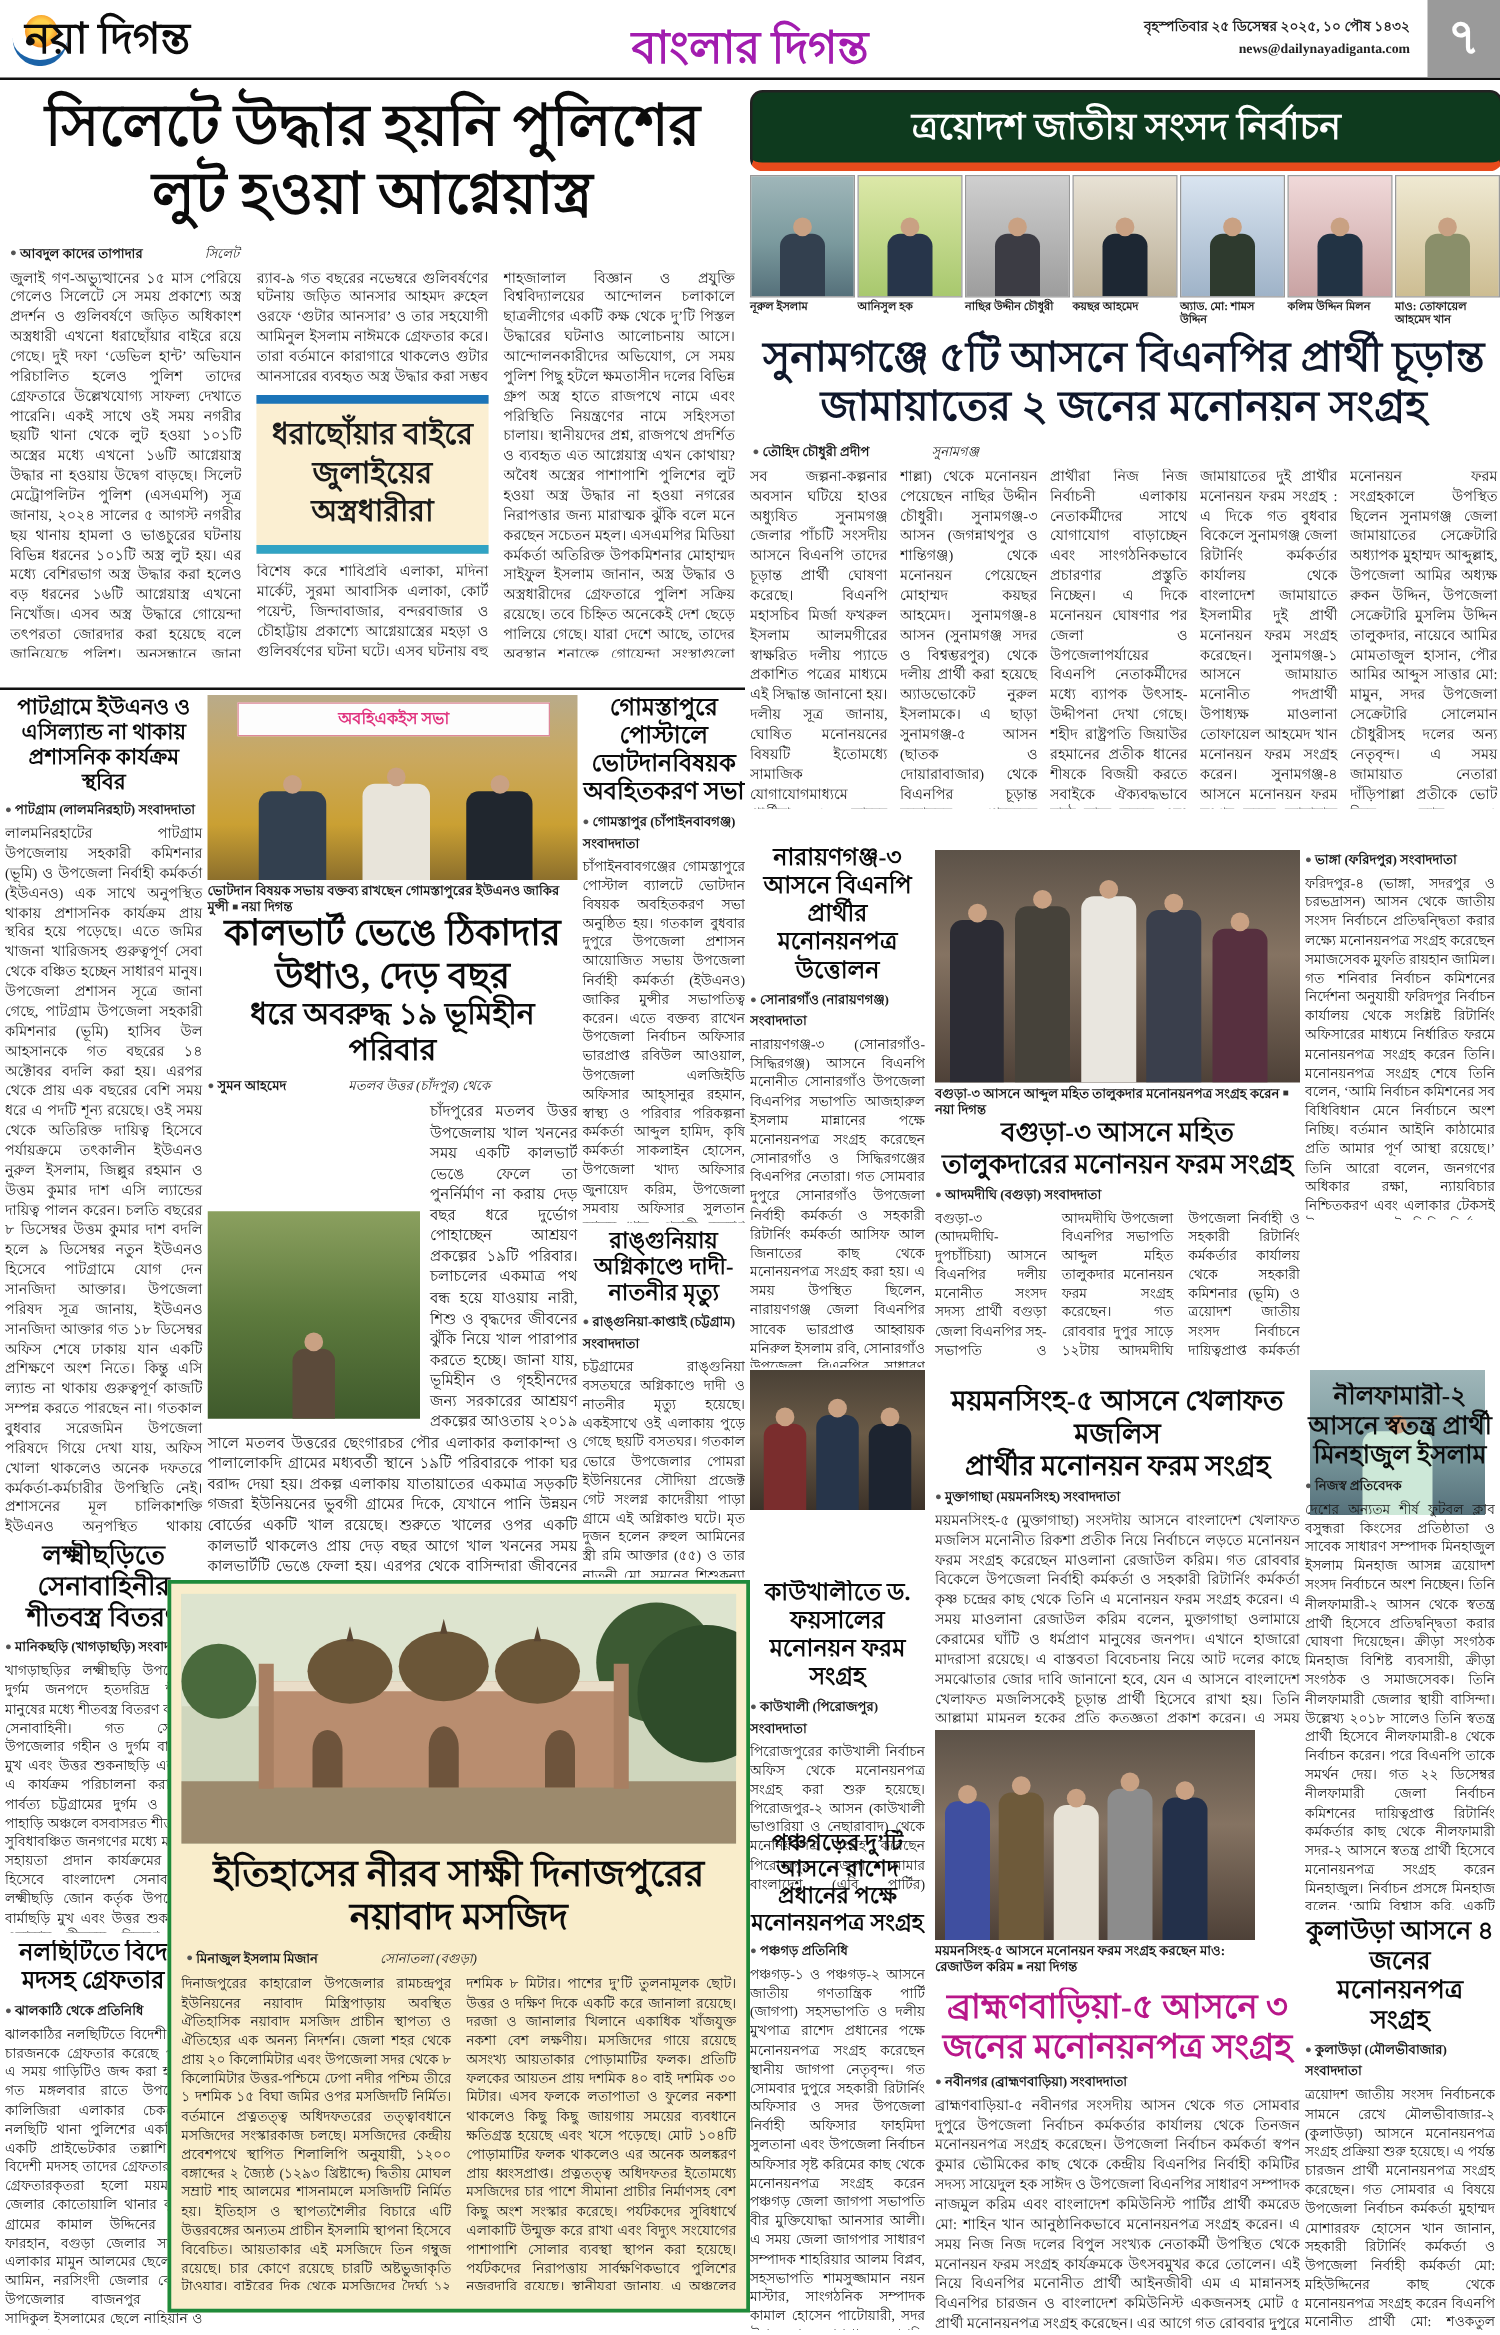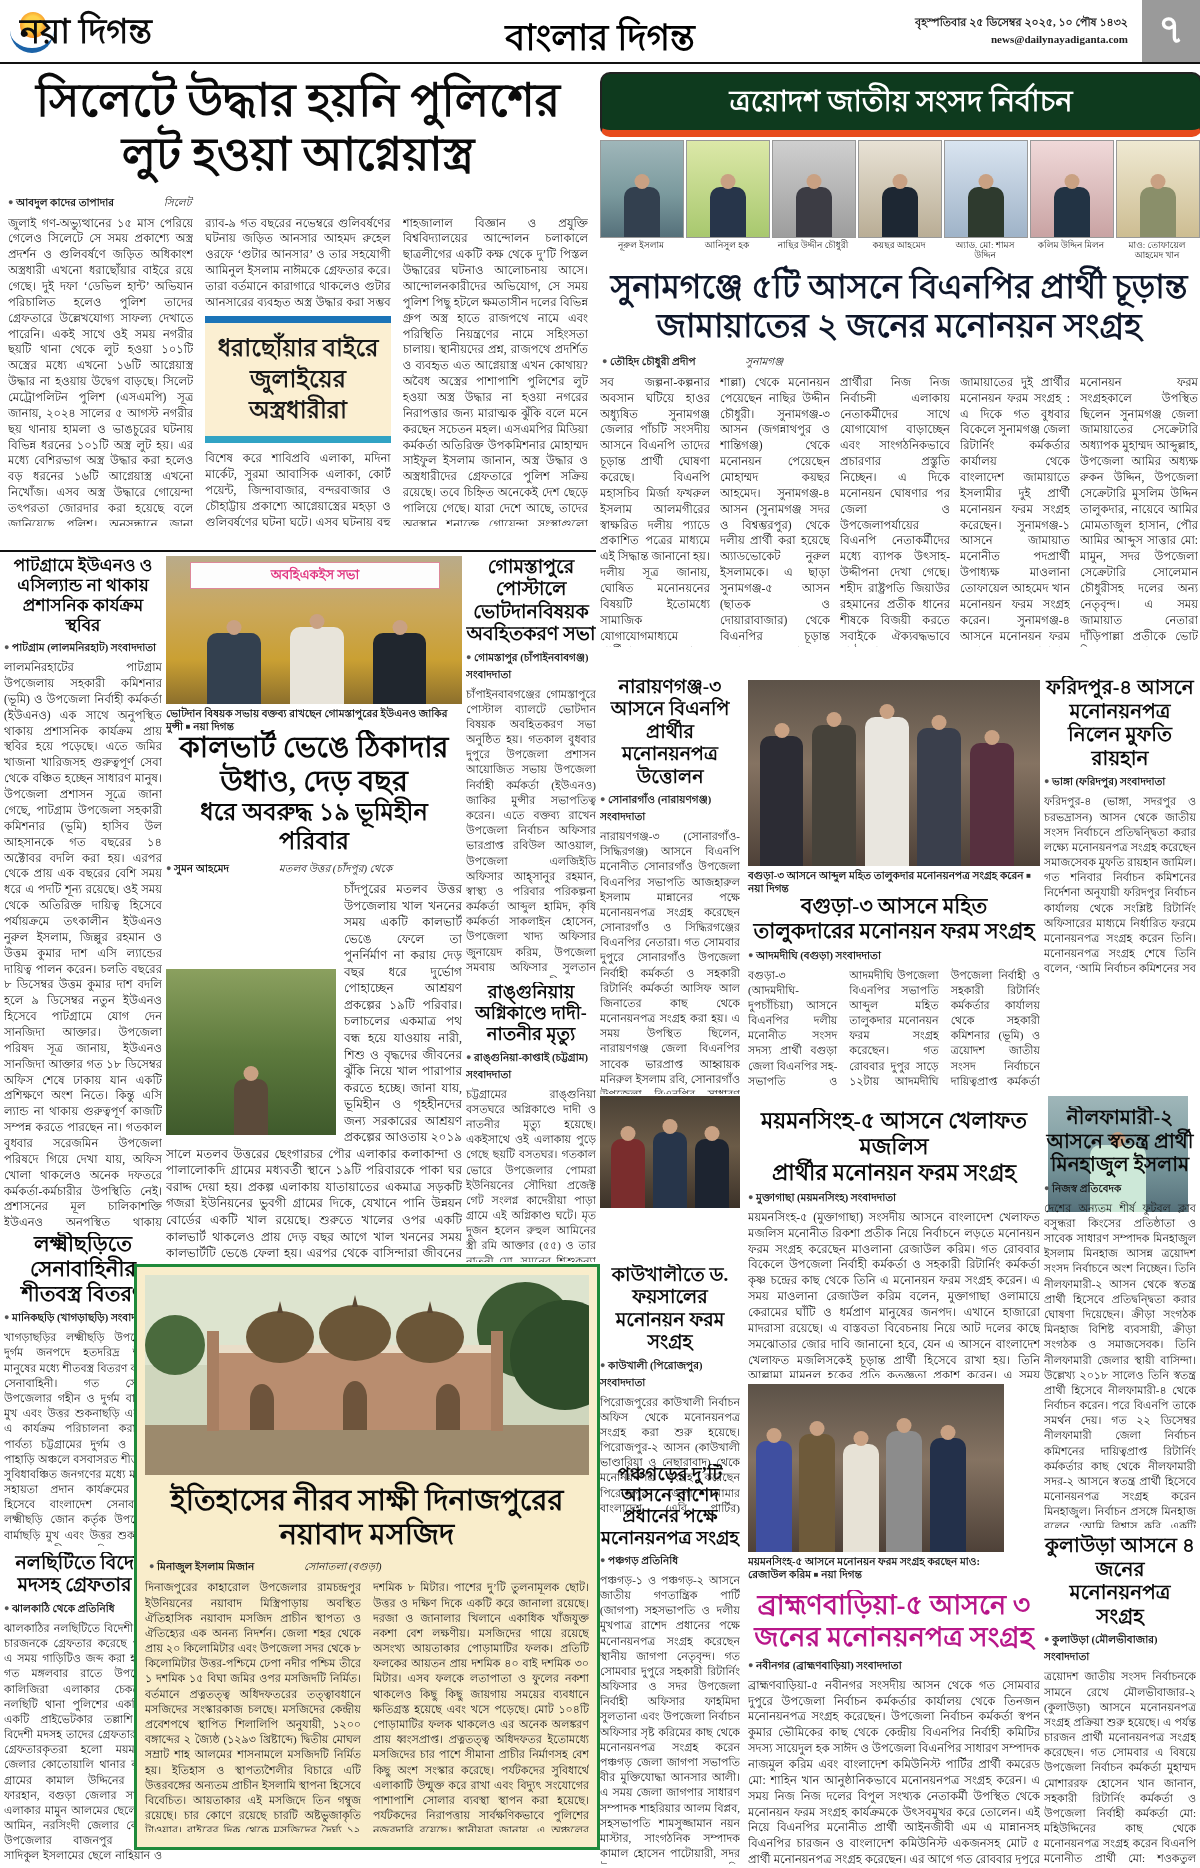--- a/index.html
+++ b/index.html
@@ -8,21 +8,21 @@
   .abs{position:absolute;}
   
   .masthead{position:absolute;left:0;top:0;width:1200px;height:62px;border-bottom:2px solid #111;}
   .logo-wrap{position:absolute;left:10px;top:6px;height:52px;display:flex;align-items:center;}
   .sun{position:relative;width:44px;height:40px;margin-right:-34px;}
   .sun .disc{position:absolute;left:10px;top:0;width:26px;height:26px;border-radius:50%;
        background:radial-gradient(circle at 50% 45%, #ffd24a 0 40%, #f58a1f 75%, #e85d12 100%);}
   .sun .swoosh{position:absolute;left:0;top:14px;width:44px;height:22px;border-bottom:5px solid #1b63a8;
        border-radius:0 0 60% 60%/0 0 100% 100%;}
   .logo-text{font-weight:bold;font-size:34px;color:#0c0c0c;letter-spacing:0;line-height:1;z-index:2;}
-  .section-title{position:absolute;left:0;right:0;top:10px;text-align:center;font-weight:bold;font-size:36px;color:#000000;}
+  .section-title{position:absolute;left:0;right:0;top:10px;text-align:center;font-weight:bold;font-size:36px;color:#a21caf;}
   .dateline{position:absolute;right:72px;top:14px;text-align:right;font-size:11px;font-weight:bold;color:#222;line-height:1.5;}
   .pagenum{position:absolute;right:0;top:0;width:58px;height:62px;background:#9a9a9a;color:#fff;
        display:flex;align-items:center;justify-content:center;font-size:40px;font-weight:bold;}
   
   .hl{font-weight:bold;color:#0b0b0b;text-align:center;line-height:1.18;margin:0;}
   .byline{font-size:10.5px;font-weight:bold;margin:4px 0 3px 0;}
   .byline .dot{color:#555;font-size:9px;vertical-align:1px;}
   .byline .place{font-weight:normal;font-style:italic;margin-left:47px;}
   .just{font-size:11.5px;line-height:1.38;text-align:justify;}
   .cols3{column-count:3;column-gap:12px;}
@@ -41,21 +41,21 @@
   .ph-nature{background:linear-gradient(180deg,#8ba05f 0%,#5d7a3d 50%,#3f5a2c 100%);}
   .ph-portrait{background:linear-gradient(180deg,#9fb6b9 0%,#7b9a9e 55%,#55707a 100%);}
   .banner-strip{position:absolute;left:8%;top:6px;width:84%;background:#fdfdfd;border:1px solid #d89;
        color:#e0347f;font-weight:bold;font-size:13px;text-align:center;padding:2px 0;}
   
   .ebanner{position:absolute;left:600px;top:72px;width:598px;height:56px;background:#0e3a1e;
       border:2px solid #222;border-bottom:7px solid #e84b1c;border-radius:10px;
       display:flex;align-items:center;justify-content:center;color:#fff;font-size:29px;font-weight:bold;}
   .pcell{width:82px;}
   .pphoto{position:relative;width:82px;height:96px;border:1px solid #999;overflow:hidden;}
-  .pname{font-size:9px;font-weight:normal;text-align:center;line-height:1.15;margin-top:2px;}
+  .pname{font-size:9px;font-weight:bold;line-height:1.15;margin-top:2px;}
   
   .insetbox{background:#fbefd2;border-top:7px solid #1b74b8;border-bottom:7px solid #31a3c4;
       text-align:center;font-weight:bold;font-size:24px;line-height:1.3;padding:10px 4px;margin:8px 0;}
   
   .mbox{position:absolute;left:134px;top:1264px;width:466px;height:586px;background:#f9edcb;
       border:3px solid #1f8a3b;box-sizing:border-box;padding:8px;}
   .green{color:#0f172a;}
   .magenta{color:#b81689;}
 </style>
 </head>
@@ -246,21 +246,20 @@
   </div>
 
   <div class="abs clip" style="left:748px;top:894px;width:292px;height:210px;">
     <h3 class="hl" style="font-size:21px;">বগুড়া-৩ আসনে মহিত তালুকদারের মনোনয়ন ফরম সংগ্রহ</h3>
     <div class="byline"><span class="dot">●</span>
       <span>আদমদীঘি (বগুড়া) সংবাদদাতা</span></div>
     <div class="just cols3 clip" style="font-size:11px;height:132px;">বগুড়া-৩ (আদমদীঘি-দুপচাঁচিয়া) আসনে বিএনপির দলীয় মনোনীত সংসদ সদস্য প্রার্থী বগুড়া জেলা বিএনপির সহ-সভাপতি ও আদমদীঘি উপজেলা বিএনপির সভাপতি আব্দুল মহিত তালুকদার মনোনয়ন ফরম সংগ্রহ করেছেন। গত রোববার দুপুর সাড়ে ১২টায় আদমদীঘি উপজেলা নির্বাহী ও সহকারী রিটার্নিং কর্মকর্তার কার্যালয় থেকে সহকারী কমিশনার (ভূমি) ও ত্রয়োদশ জাতীয় সংসদ নির্বাচনে দায়িত্বপ্রাপ্ত কর্মকর্তা মাহমুদা সুলতানা ও উপজেলা নির্বাচন কর্মকর্তা (ভারপ্রাপ্ত) শাহিন আলমের নিকট থেকে আনুষ্ঠানিকভাবে তিনি মনোনয়ন ফরম সংগ্রহ করেন। এ সময় উপস্থিত ছিলেন বগুড়া জেলা বিএনপির ত্রাণ ও পুনর্বাসন বিষয়ক সম্পাদক ও উপজেলা বিএনপির সাধারণ সম্পাদক আবু হাসান, জেলা বিএনপির সমাজ কল্যাণ বিষয়ক সম্পাদক মাহফুজুল হক টিকন, উপজেলা বিএনপির সহ-সভাপতি মুক্তাকিন তালুকদার, গোলাম মোস্তফা, কামরুল হাসান মধু প্রমুখ।</div>
   </div>
 
   <div class="abs clip" style="left:1044px;top:676px;width:152px;height:300px;">
-    <h3 class="hl" style="font-size:20px;">ফরিদপুর-৪ আসনে মনোনয়নপত্র নিলেন মুফতি রায়হান</h3>
     <div class="byline"><span class="dot">●</span>
       <span>ভাঙ্গা (ফরিদপুর) সংবাদদাতা</span></div>
     <div class="just" style="font-size:11px;">ফরিদপুর-৪ (ভাঙ্গা, সদরপুর ও চরভদ্রাসন) আসন থেকে জাতীয় সংসদ নির্বাচনে প্রতিদ্বন্দ্বিতা করার লক্ষ্যে মনোনয়নপত্র সংগ্রহ করেছেন সমাজসেবক মুফতি রায়হান জামিল। গত শনিবার নির্বাচন কমিশনের নির্দেশনা অনুযায়ী ফরিদপুর নির্বাচন কার্যালয় থেকে সংশ্লিষ্ট রিটার্নিং অফিসারের মাধ্যমে নির্ধারিত ফরমে মনোনয়নপত্র সংগ্রহ করেন তিনি। মনোনয়নপত্র সংগ্রহ শেষে তিনি বলেন, ‘আমি নির্বাচন কমিশনের সব বিধিবিধান মেনে নির্বাচনে অংশ নিচ্ছি। বর্তমান আইনি কাঠামোর প্রতি আমার পূর্ণ আস্থা রয়েছে।’ তিনি আরো বলেন, জনগণের অধিকার রক্ষা, ন্যায়বিচার নিশ্চিতকরণ এবং এলাকার টেকসই উন্নয়নের লক্ষ্যেই তিনি নির্বাচনে অংশগ্রহণ করছেন।</div>
   </div>
   <div class="photo ph-portrait abs" style="left:1048px;top:984px;width:140px;height:116px;">
     <i class="person" style="left:30%;width:40%;height:58%;background:#cde8d8;"></i>
   </div>
 
   <div class="abs clip" style="left:1044px;top:1106px;width:152px;height:422px;">
     <h3 class="hl" style="font-size:20px;">নীলফামারী-২ আসনে স্বতন্ত্র প্রার্থী মিনহাজুল ইসলাম</h3>

